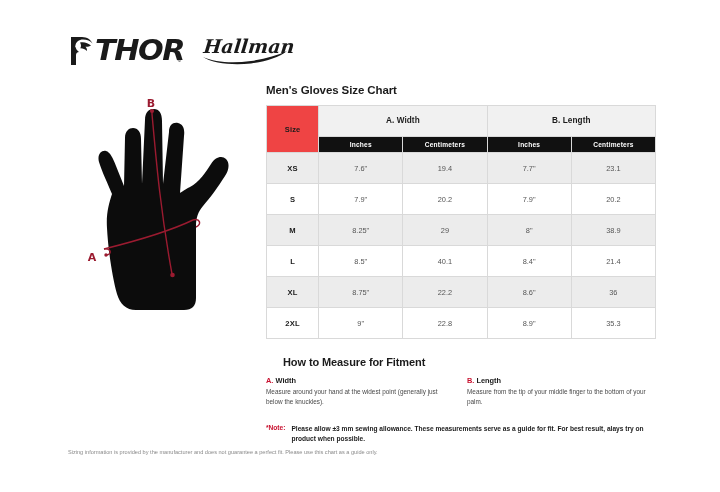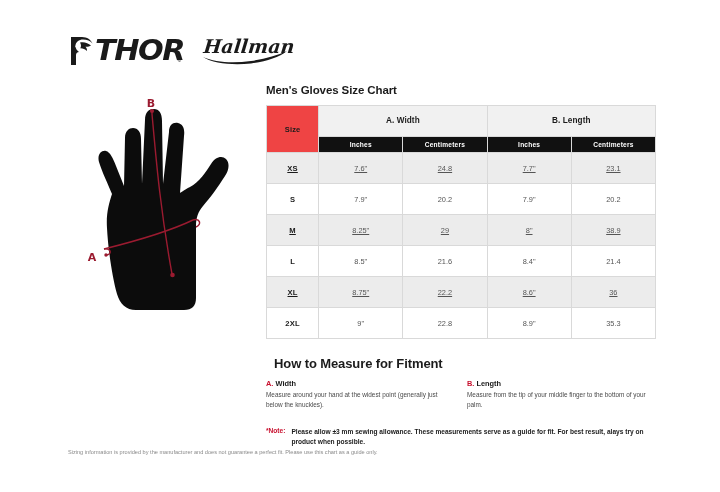--- a/index.html
+++ b/index.html
@@ -120,29 +120,29 @@
     color: #1b1b1b;
     height: 30px;
     letter-spacing: 0.2px;
   }
   td.val-cell {
     font-size: 7.4px;
     font-weight: 400;
     color: #555555;
     height: 30px;
   }
-  tr.shade td { background: #ececec; text-decoration: underline; }
+  tr.shade td { background: #ececec; }
   tr.plain td { background: #ffffff; }
 
   
   #measure-title {
-    font-size: 13px;
-    font-weight: 700;
-    color: #1b1b1b;
-    margin: 17px 0 8px 8px;
+    font-size: 11px;
+    font-weight: 700;
+    color: #1b1b1b;
+    margin: 17px 0 8px 17px;
     letter-spacing: -0.1px;
   }
   .measure-cols {
     display: flex;
     gap: 12px;
   }
   .measure-col { width: 189px; }
   .m-label {
     font-size: 7.4px;
     font-weight: 700;
@@ -289,42 +289,42 @@
         <th class="unit-head">Inches</th>
         <th class="unit-head">Centimeters</th>
         <th class="unit-head">Inches</th>
         <th class="unit-head">Centimeters</th>
       </tr>
     </thead>
     <tbody>
       <tr class="shade">
         <td class="size-cell">XS</td>
         <td class="val-cell">7.6"</td>
-        <td class="val-cell">24.8</td>
+        <td class="val-cell">19.4</td>
         <td class="val-cell">7.7"</td>
         <td class="val-cell">23.1</td>
       </tr>
       <tr class="plain">
         <td class="size-cell">S</td>
         <td class="val-cell">7.9"</td>
         <td class="val-cell">20.2</td>
         <td class="val-cell">7.9"</td>
         <td class="val-cell">20.2</td>
       </tr>
       <tr class="shade">
         <td class="size-cell">M</td>
         <td class="val-cell">8.25"</td>
         <td class="val-cell">29</td>
         <td class="val-cell">8"</td>
         <td class="val-cell">38.9</td>
       </tr>
       <tr class="plain">
         <td class="size-cell">L</td>
         <td class="val-cell">8.5"</td>
-        <td class="val-cell">21.6</td>
+        <td class="val-cell">40.1</td>
         <td class="val-cell">8.4"</td>
         <td class="val-cell">21.4</td>
       </tr>
       <tr class="shade">
         <td class="size-cell">XL</td>
         <td class="val-cell">8.75"</td>
         <td class="val-cell">22.2</td>
         <td class="val-cell">8.6"</td>
         <td class="val-cell">36</td>
       </tr>

